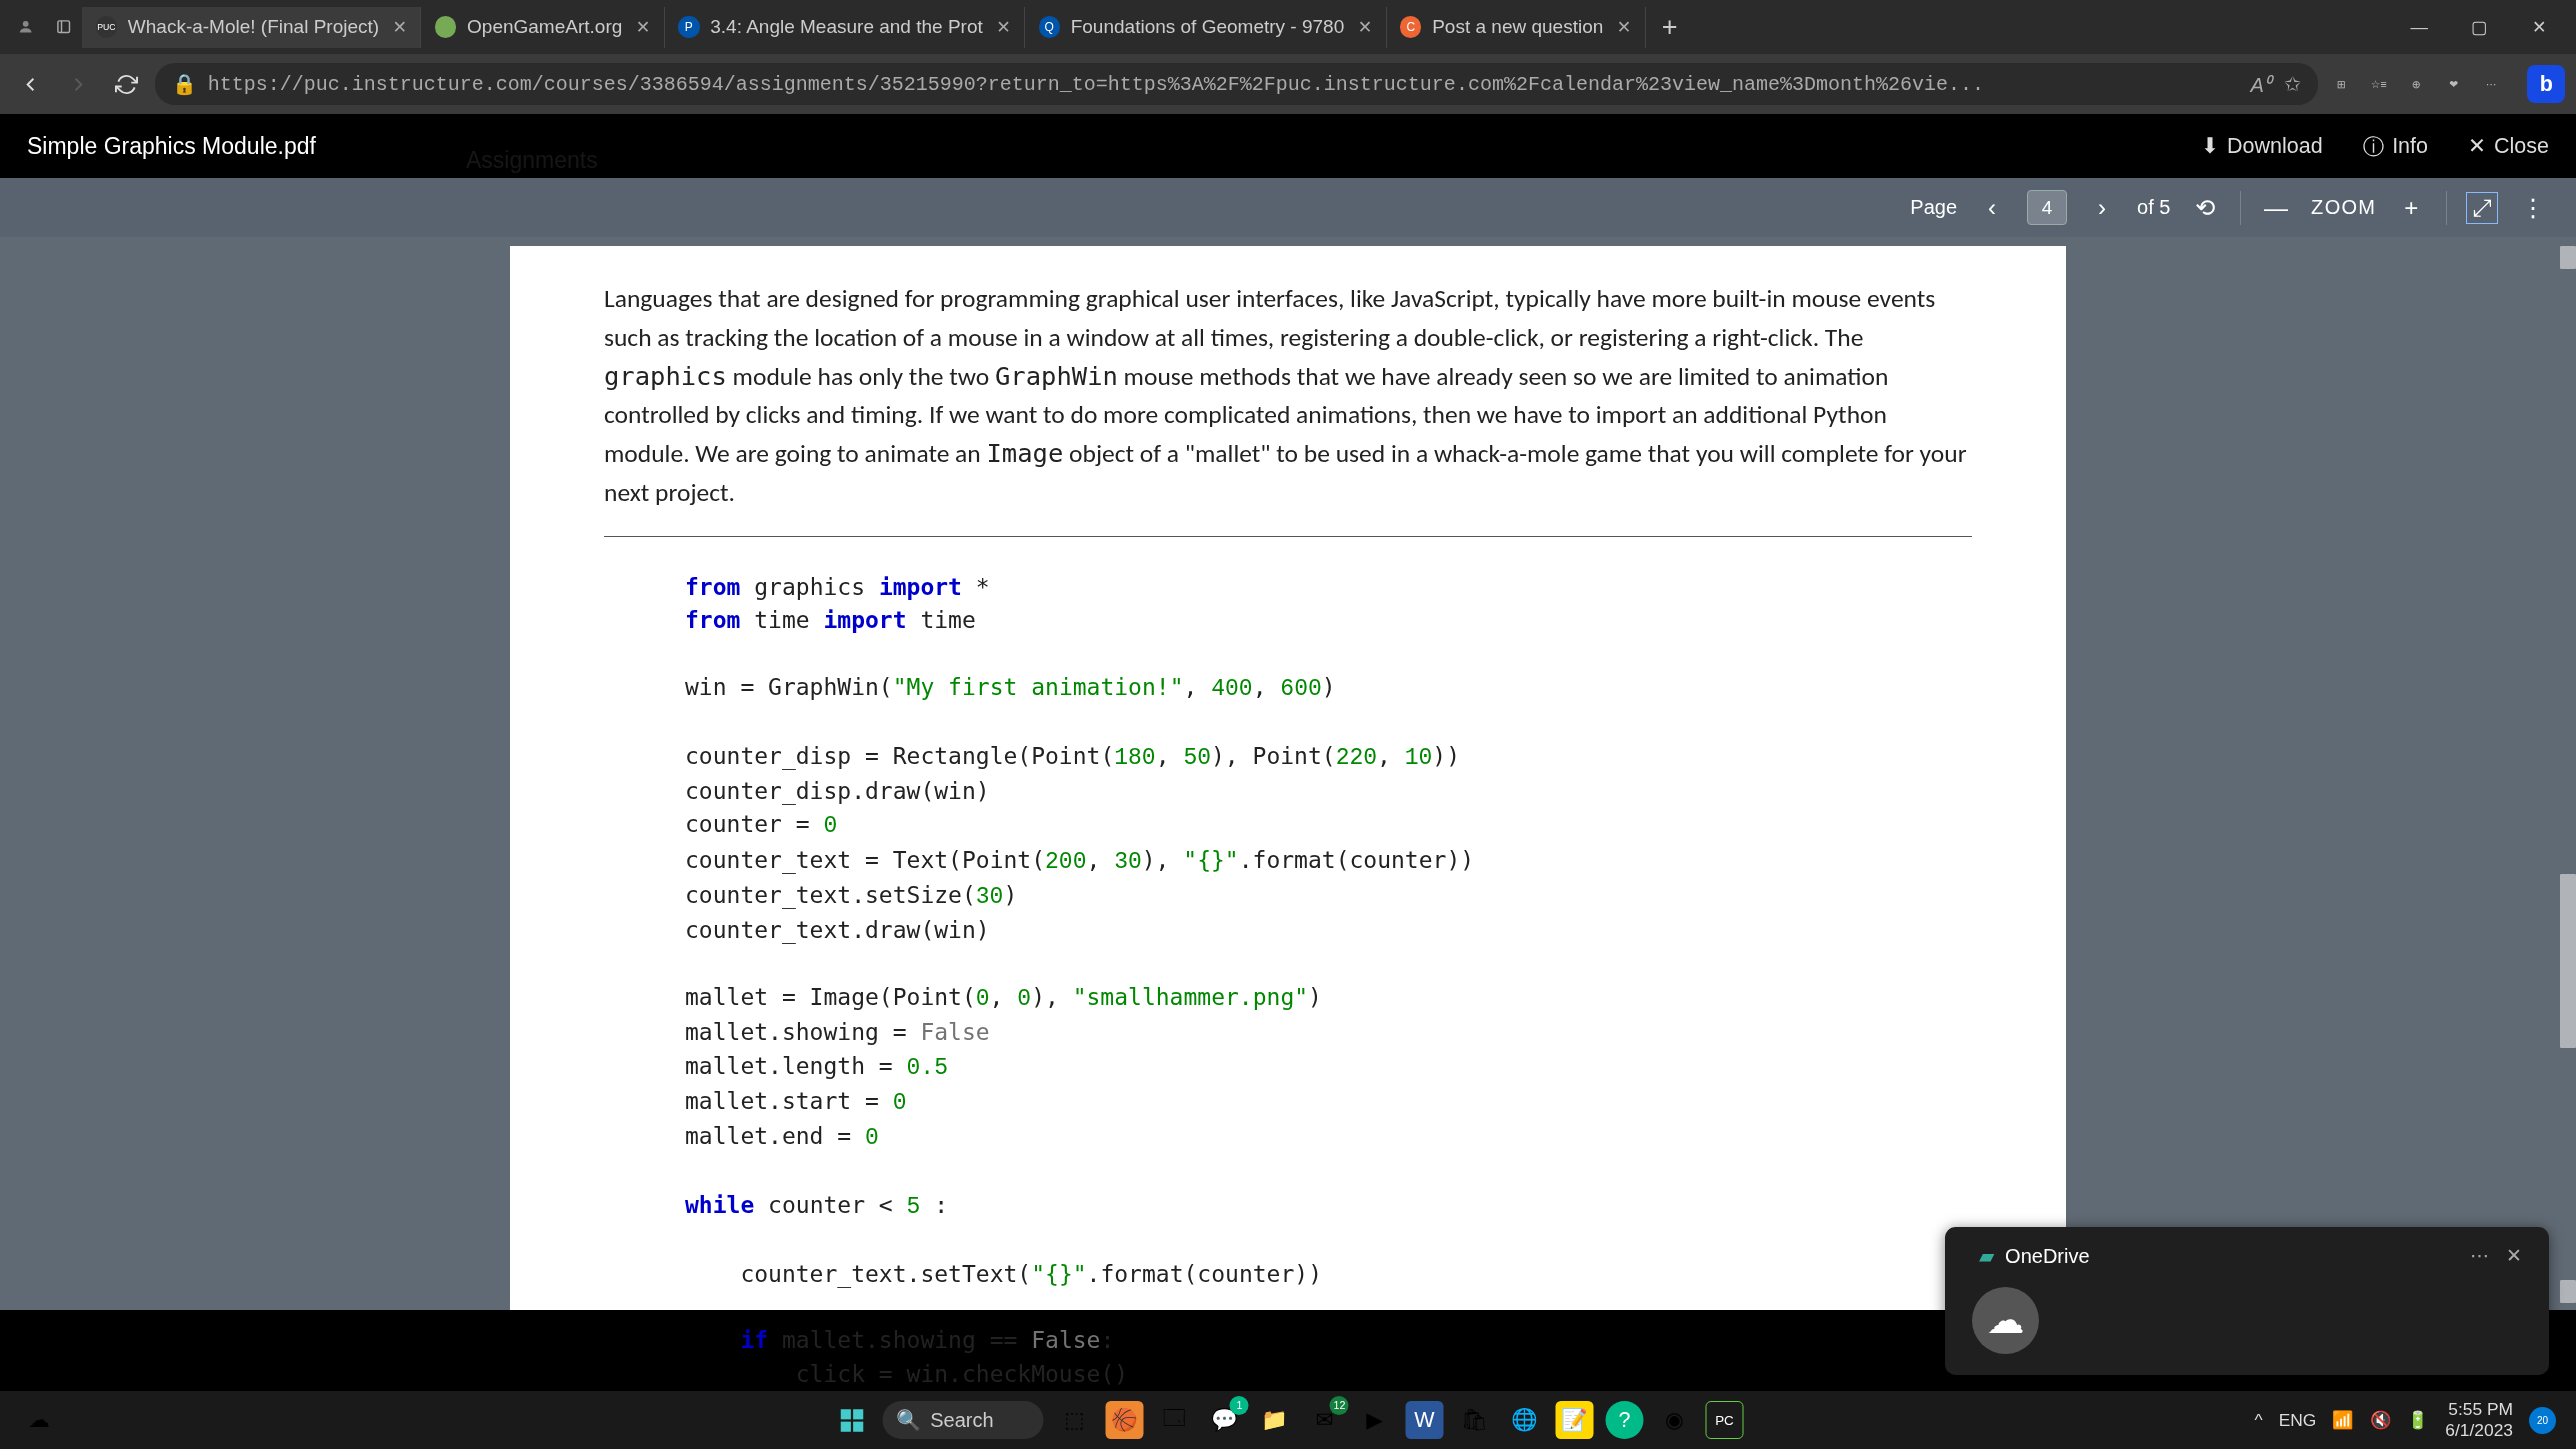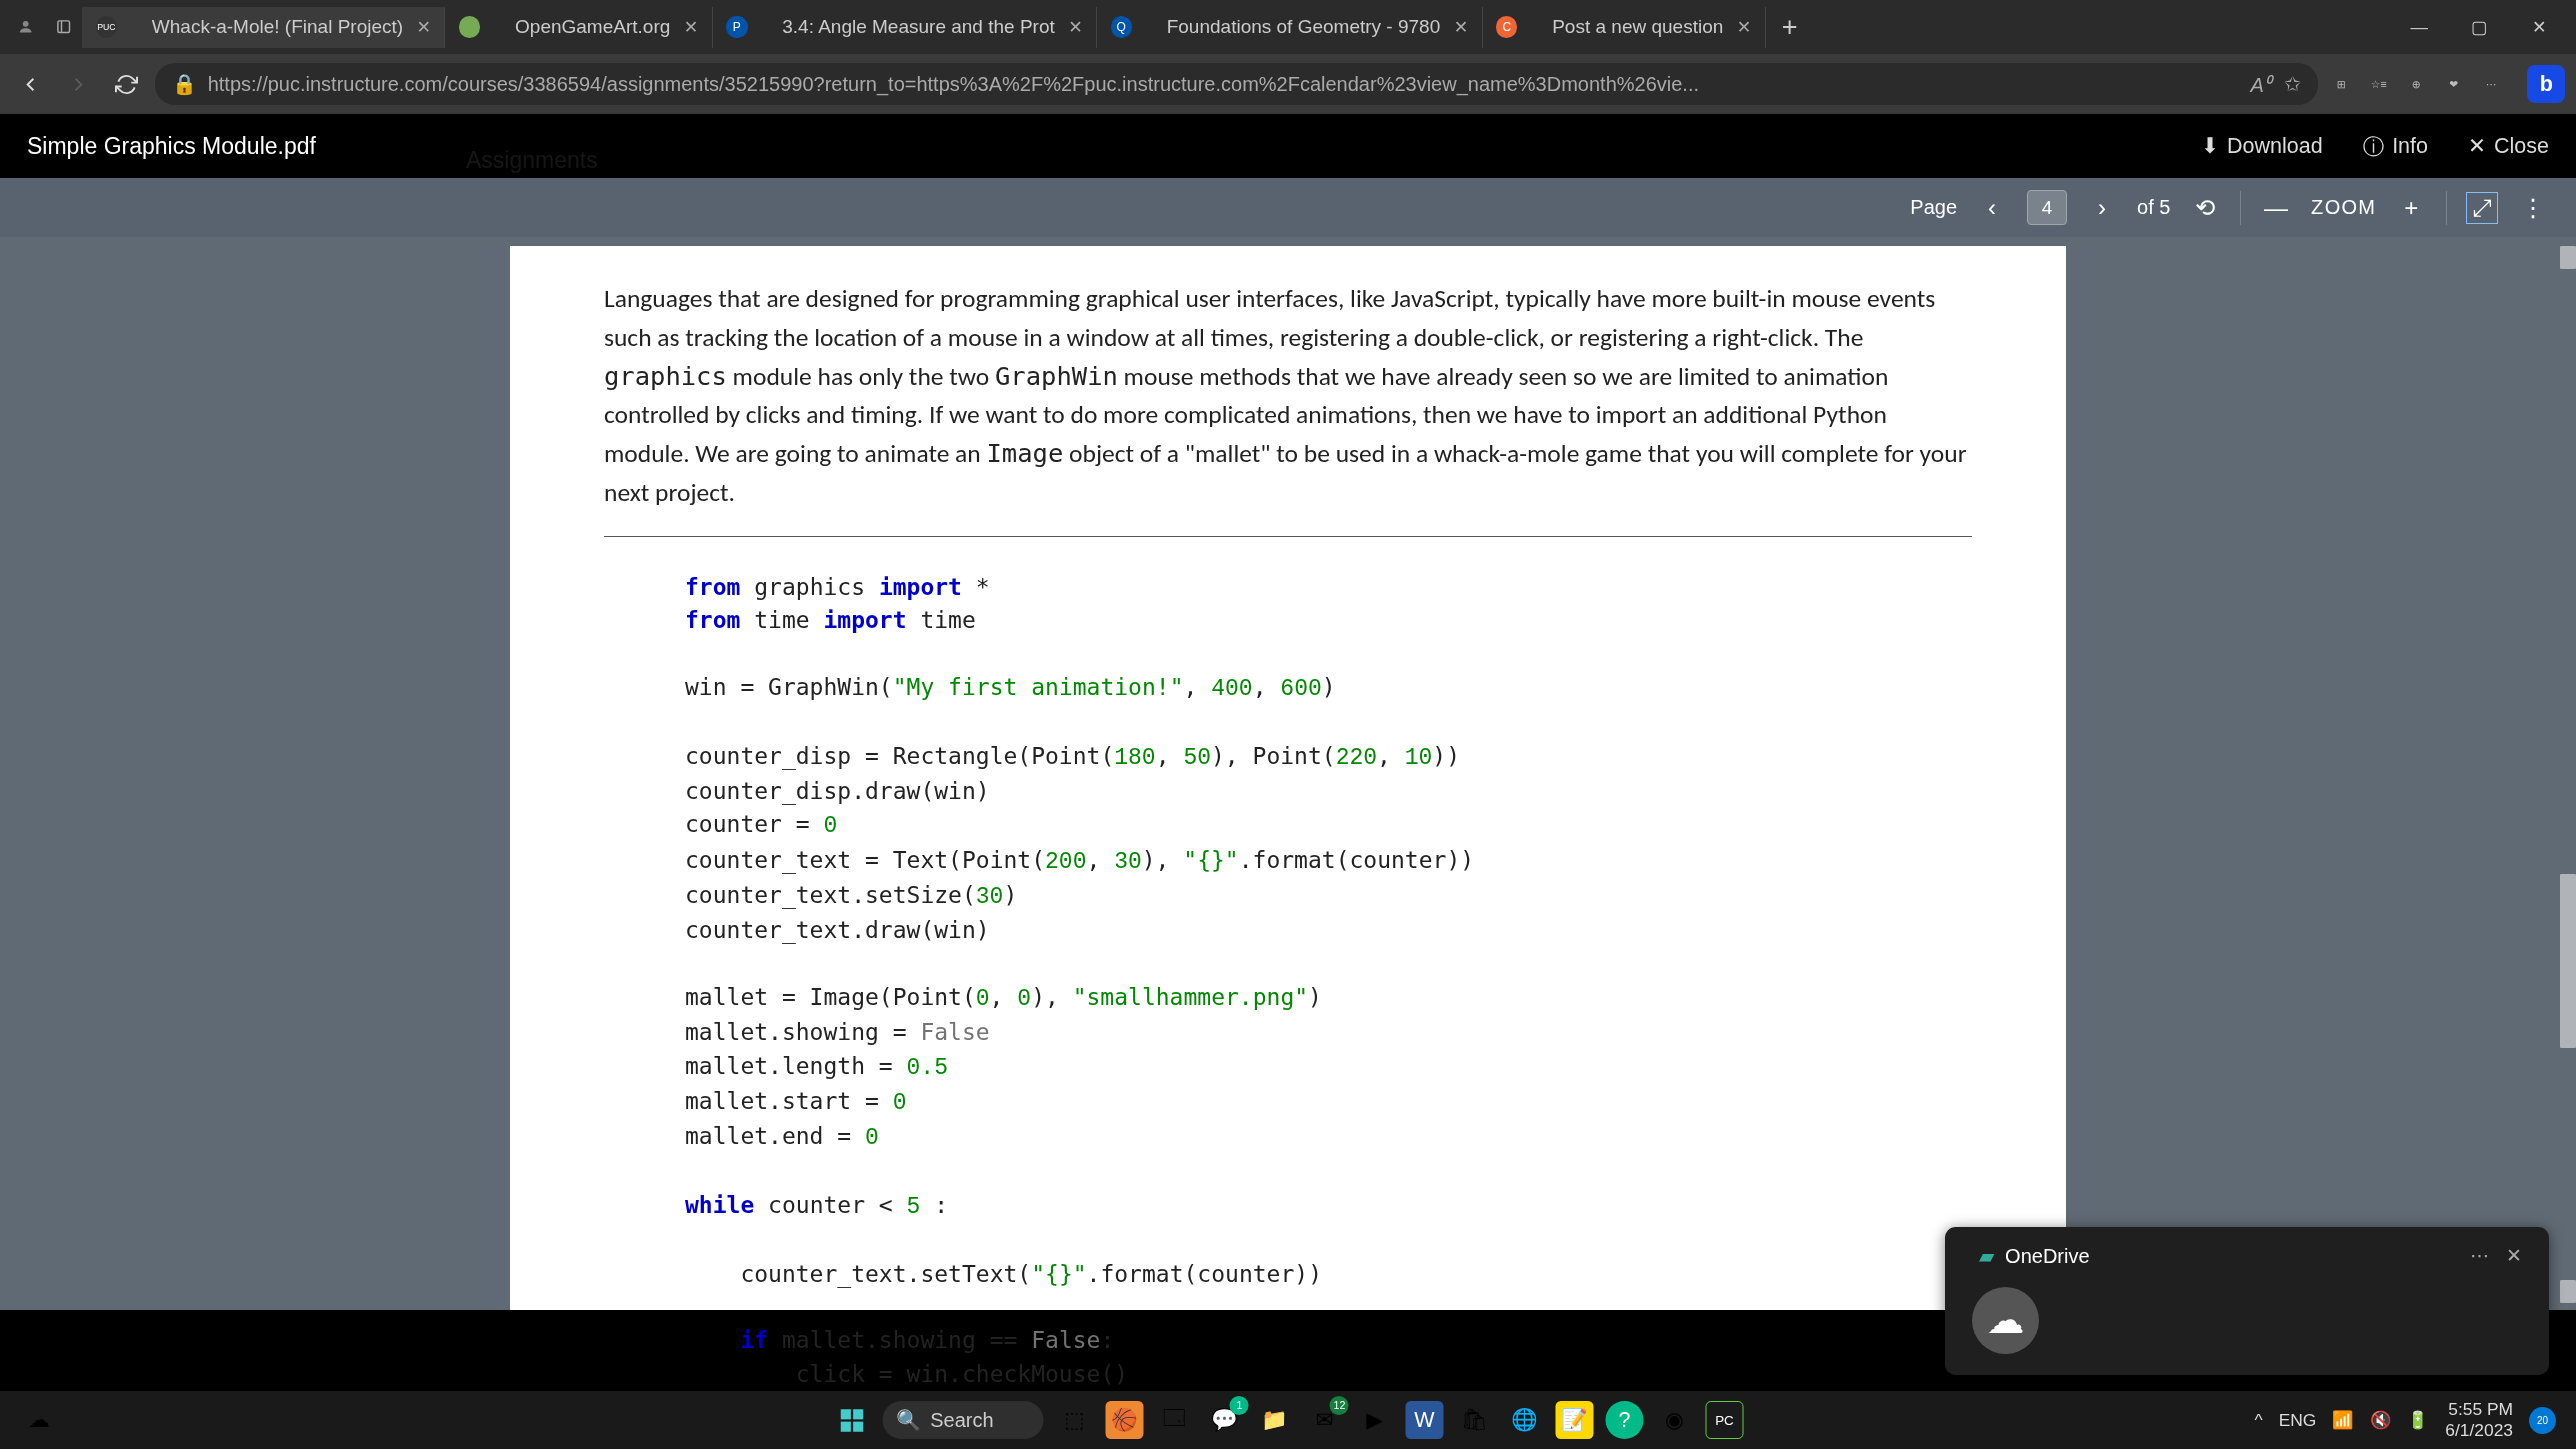--- a/index.html
+++ b/index.html
@@ -7,34 +7,34 @@
 
 
 .browser-top { background: #2b2b2b; height: 54px; display: flex; align-items: center; padding: 0 6.7px; }
 .titlebar-icon { width: 27px; height: 27px; display: flex; align-items: center; justify-content: center; color: #aaa; margin: 0 5.4px; }
 .titlebar-icon svg { width: 17.4px; height: 17.4px; }
 
 .tabs-row { display: flex; align-items: center; flex: 1; height: 54px; }
 .tab { display: flex; align-items: center; height: 41px; padding: 0 13.4px; color: #ccc; font-size: 19px; border-right: 0.7px solid #444; position: relative; min-width: 0; }
 .tab.active { background: #3b3b3b; }
 .tab-favicon { width: 21.5px; height: 21.5px; margin-right: 10.7px; border-radius: 50%; display: flex; align-items: center; justify-content: center; font-size: 12px; background: #666; flex-shrink: 0; }
-.tab-title { white-space: nowrap; overflow: hidden; text-overflow: ellipsis; max-width: 282px; margin-left: 24px; }
+.tab-title { white-space: nowrap; overflow: hidden; text-overflow: ellipsis; max-width: 282px; }
 .tab-close { margin-left: 13.4px; font-size: 17.4px; color: #aaa; }
 .new-tab { color: #ccc; font-size: 27px; padding: 0 16px; }
 
 .window-controls { display: flex; margin-left: auto; }
 .win-ctrl { width: 60px; height: 40px; display: flex; align-items: center; justify-content: center; color: #ccc; font-size: 17.4px; }
 
 
 .address-bar { background: #3b3b3b; height: 60px; display: flex; align-items: center; padding: 0 10.7px; gap: 8px; }
 .nav-btn { width: 40px; height: 40px; display: flex; align-items: center; justify-content: center; color: #aaa; }
 .nav-btn svg { width: 23px; height: 23px; }
 .url-box { flex: 1; display: flex; align-items: center; background: #2b2b2b; border-radius: 20px; height: 42px; padding: 0 17.4px; color: #aaa; font-size: 20px; }
 .url-box .lock { margin-right: 10.7px; }
-.url-text { flex: 1; white-space: nowrap; overflow: hidden; text-overflow: ellipsis; }
+.url-text { flex: 1; white-space: nowrap; overflow: hidden; text-overflow: ellipsis; font-family: Liberation Mono, monospace; }
 .addr-icon { width: 29.5px; height: 29.5px; display: flex; align-items: center; justify-content: center; color: #bbb; }
 .bing-btn { width: 38px; height: 38px; background: #174ae4; border-radius: 8px; display: flex; align-items: center; justify-content: center; color: #fff; font-weight: bold; font-size: 21.5px; margin-left: 13.4px; }
 
 
 .viewer-header { background: #000; height: 64px; display: flex; align-items: center; padding: 0 27px; color: #fff; font-size: 23px; }
 .doc-title { color: #fff; }
 .header-right { margin-left: auto; display: flex; gap: 40px; align-items: center; }
 .header-btn { display: flex; align-items: center; gap: 8px; color: #ddd; font-size: 21.5px; }
 
 

